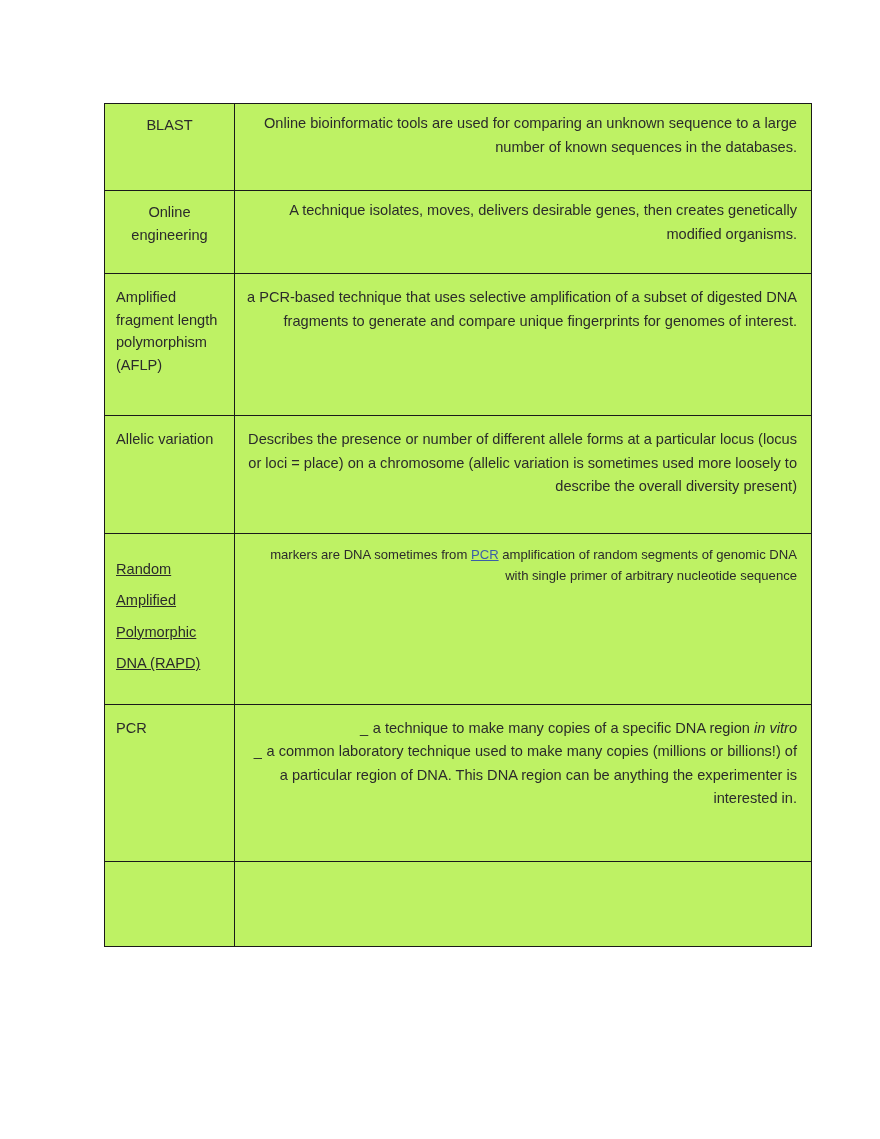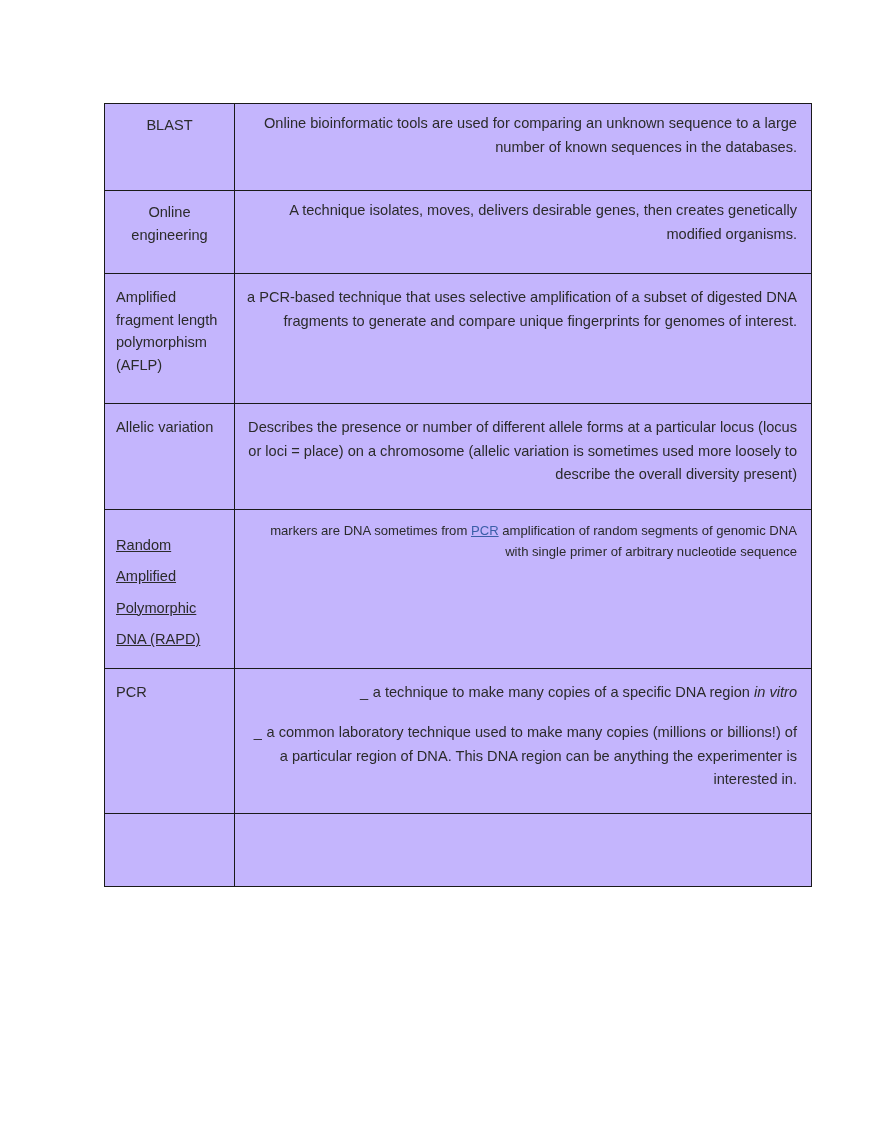--- a/index.html
+++ b/index.html
@@ -29,32 +29,32 @@
     left: 104px;
     top: 103px;
     width: 707px;
     border-collapse: collapse;
     table-layout: fixed;
   }
 
   .glossary-table td {
     border: 1.6px solid #1a1a1a;
     vertical-align: top;
-    background: #c4b5fd;
+    background: #bef264;
   }
 
   col.term-col { width: 130px; }
   col.def-col  { width: 577px; }
 
   
   .term {
     font-size: 14.6px;
     line-height: 1.55;
     color: #2b2b2b;
-    padding: 12px 10px 12px 11px;
+    padding: 12px 10px 24px 11px;
   }
   .term-centered {
     text-align: center;
     vertical-align: middle;
     padding: 10px 8px;
   }
   .term-loose {
     line-height: 2.15;
     padding-top: 20px;
     text-decoration: underline;
@@ -76,21 +76,20 @@
     font-size: 13.1px;
     line-height: 1.58;
     padding-top: 11px;
   }
 
   .def p {
     margin: 0;
     text-align: right;
   }
   .def p + p {
-    margin-top: 17px;
   }
 
   
   .row-blast td      { height: 66px; }
   .row-genetic td    { height: 62px; }
   .row-aflp td       { height: 105px; }
   .row-allelic td    { height: 81px; }
   .row-rflp td       { height: 81px; }
   .row-rapd td       { height: 112px; }
   .row-pcr td        { height: 120px; }

